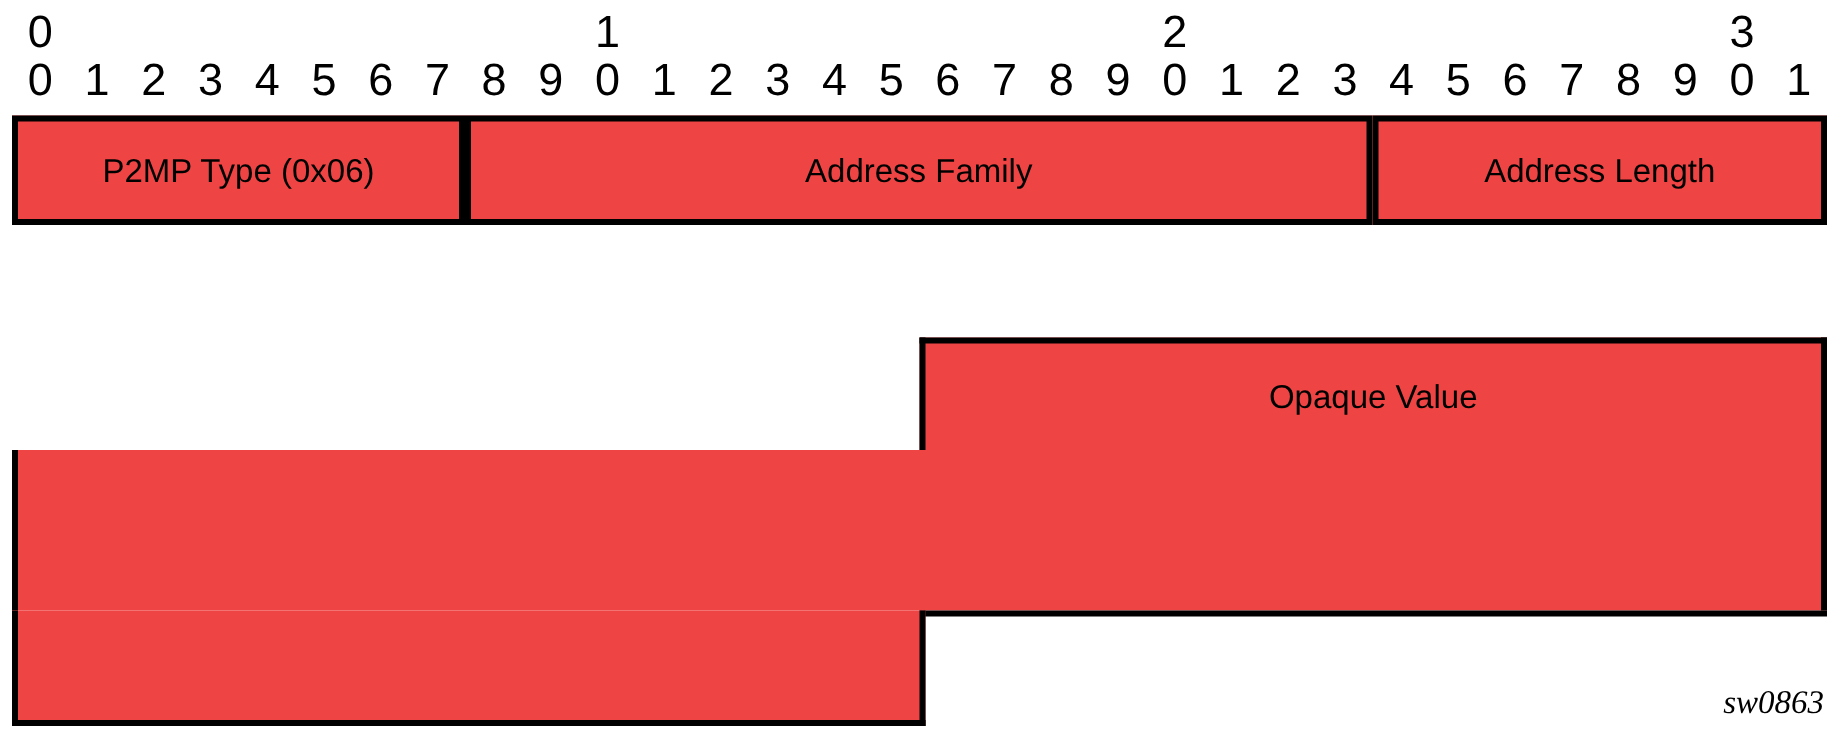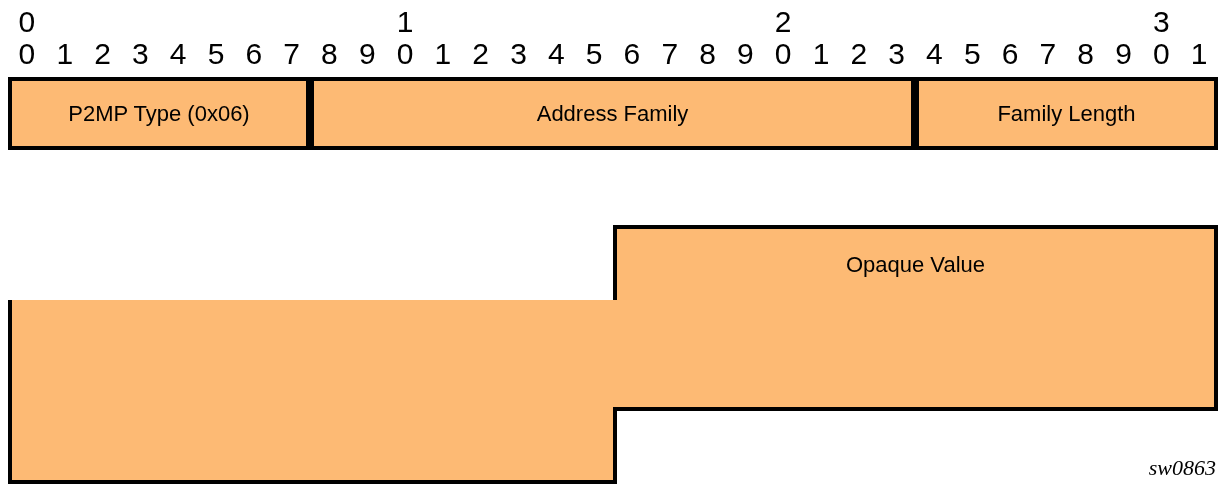--- a/index.html
+++ b/index.html
@@ -29,21 +29,21 @@
     flex: 1 1 0;
     text-align: center;
     font-size: 30px;
     line-height: 32px;
     white-space: pre;
   }
   
   .fbox {
     position: absolute;
     box-sizing: border-box;
-    background: #fdba74;
+    background: #ef4444;
     border: 4px solid #000000;
     display: flex;
     align-items: center;
     justify-content: center;
   }
   .fbox .flabel {
     font-size: 22px;
     line-height: 1;
     white-space: nowrap;
   }
@@ -140,21 +140,21 @@
       <span class="ruler-cell">1</span>
     </div>
 
   <div class="fbox" style="left:8px; top:77px; width:302px; height:73px;">
     <span class="flabel">P2MP Type (0x06)</span>
   </div>
   <div class="fbox" style="left:310px; top:77px; width:605px; height:73px;">
     <span class="flabel">Address Family</span>
   </div>
   <div class="fbox" style="left:915px; top:77px; width:303px; height:73px;">
-    <span class="flabel">Family Length</span>
+    <span class="flabel">Address Length</span>
   </div>
 
 
 
   <div class="fbox no-bottom" style="left:613px; top:225px; width:605px; height:75px;">
     <span class="flabel">Opaque Value</span>
   </div>
 
   <div class="fbox sides-only" style="left:8px; top:300px; width:1210px; height:107px;"></div>
 

